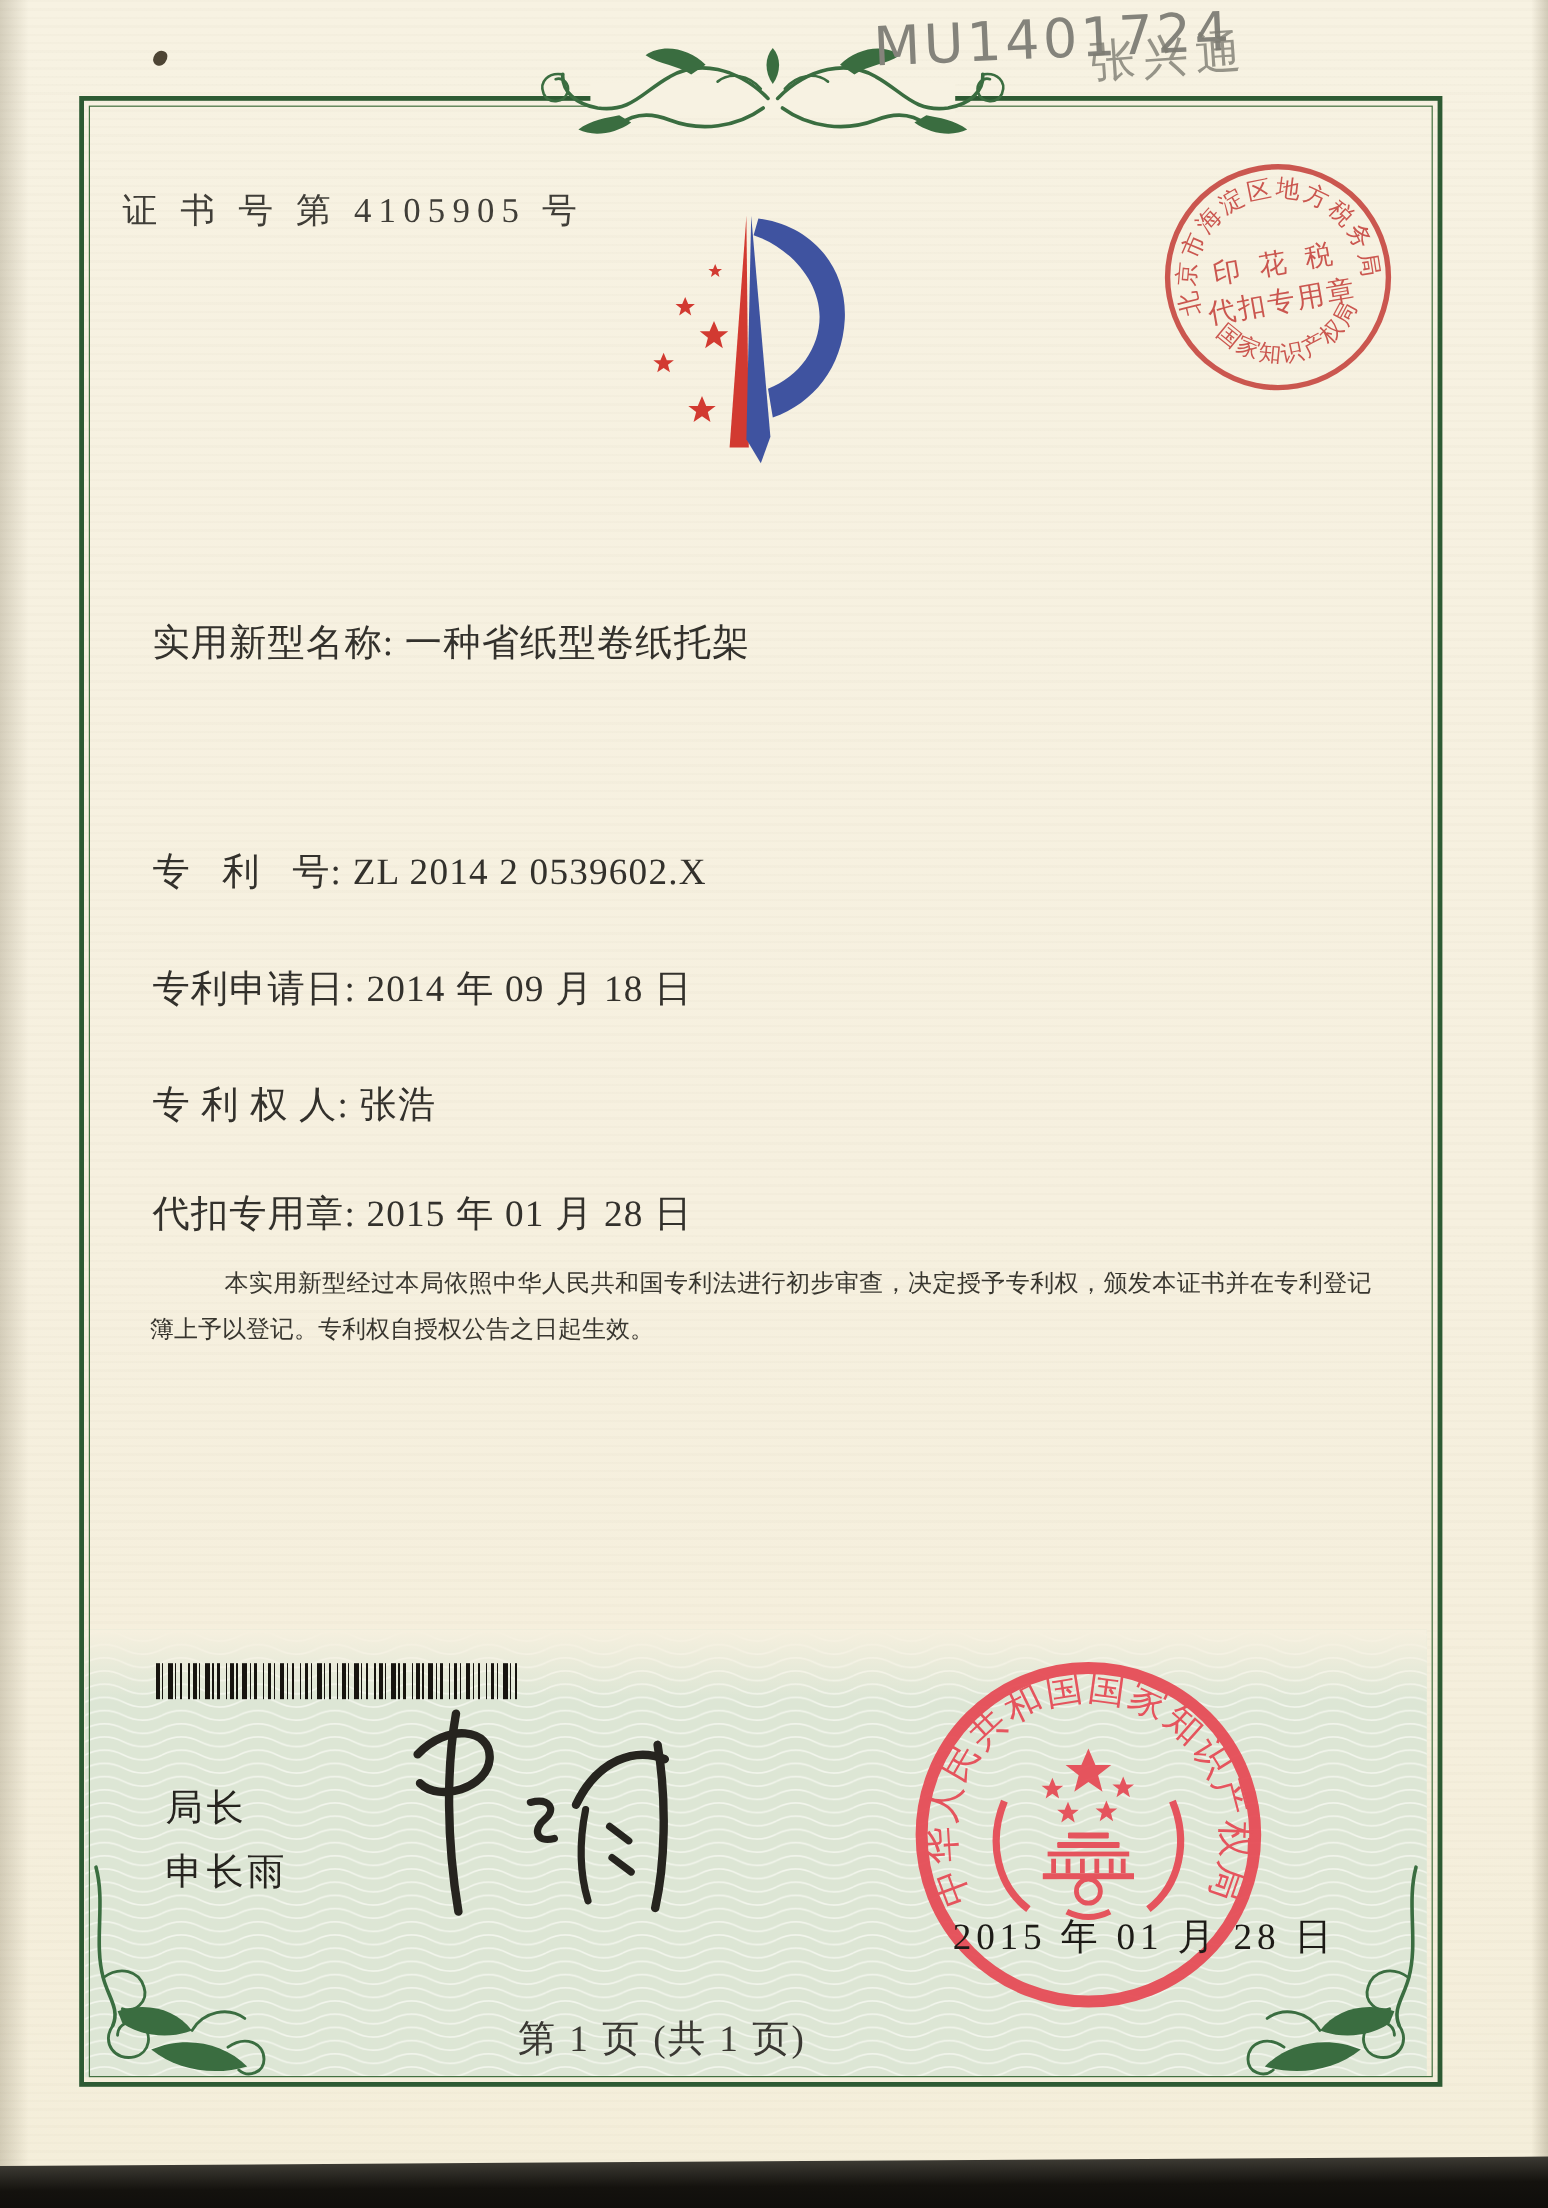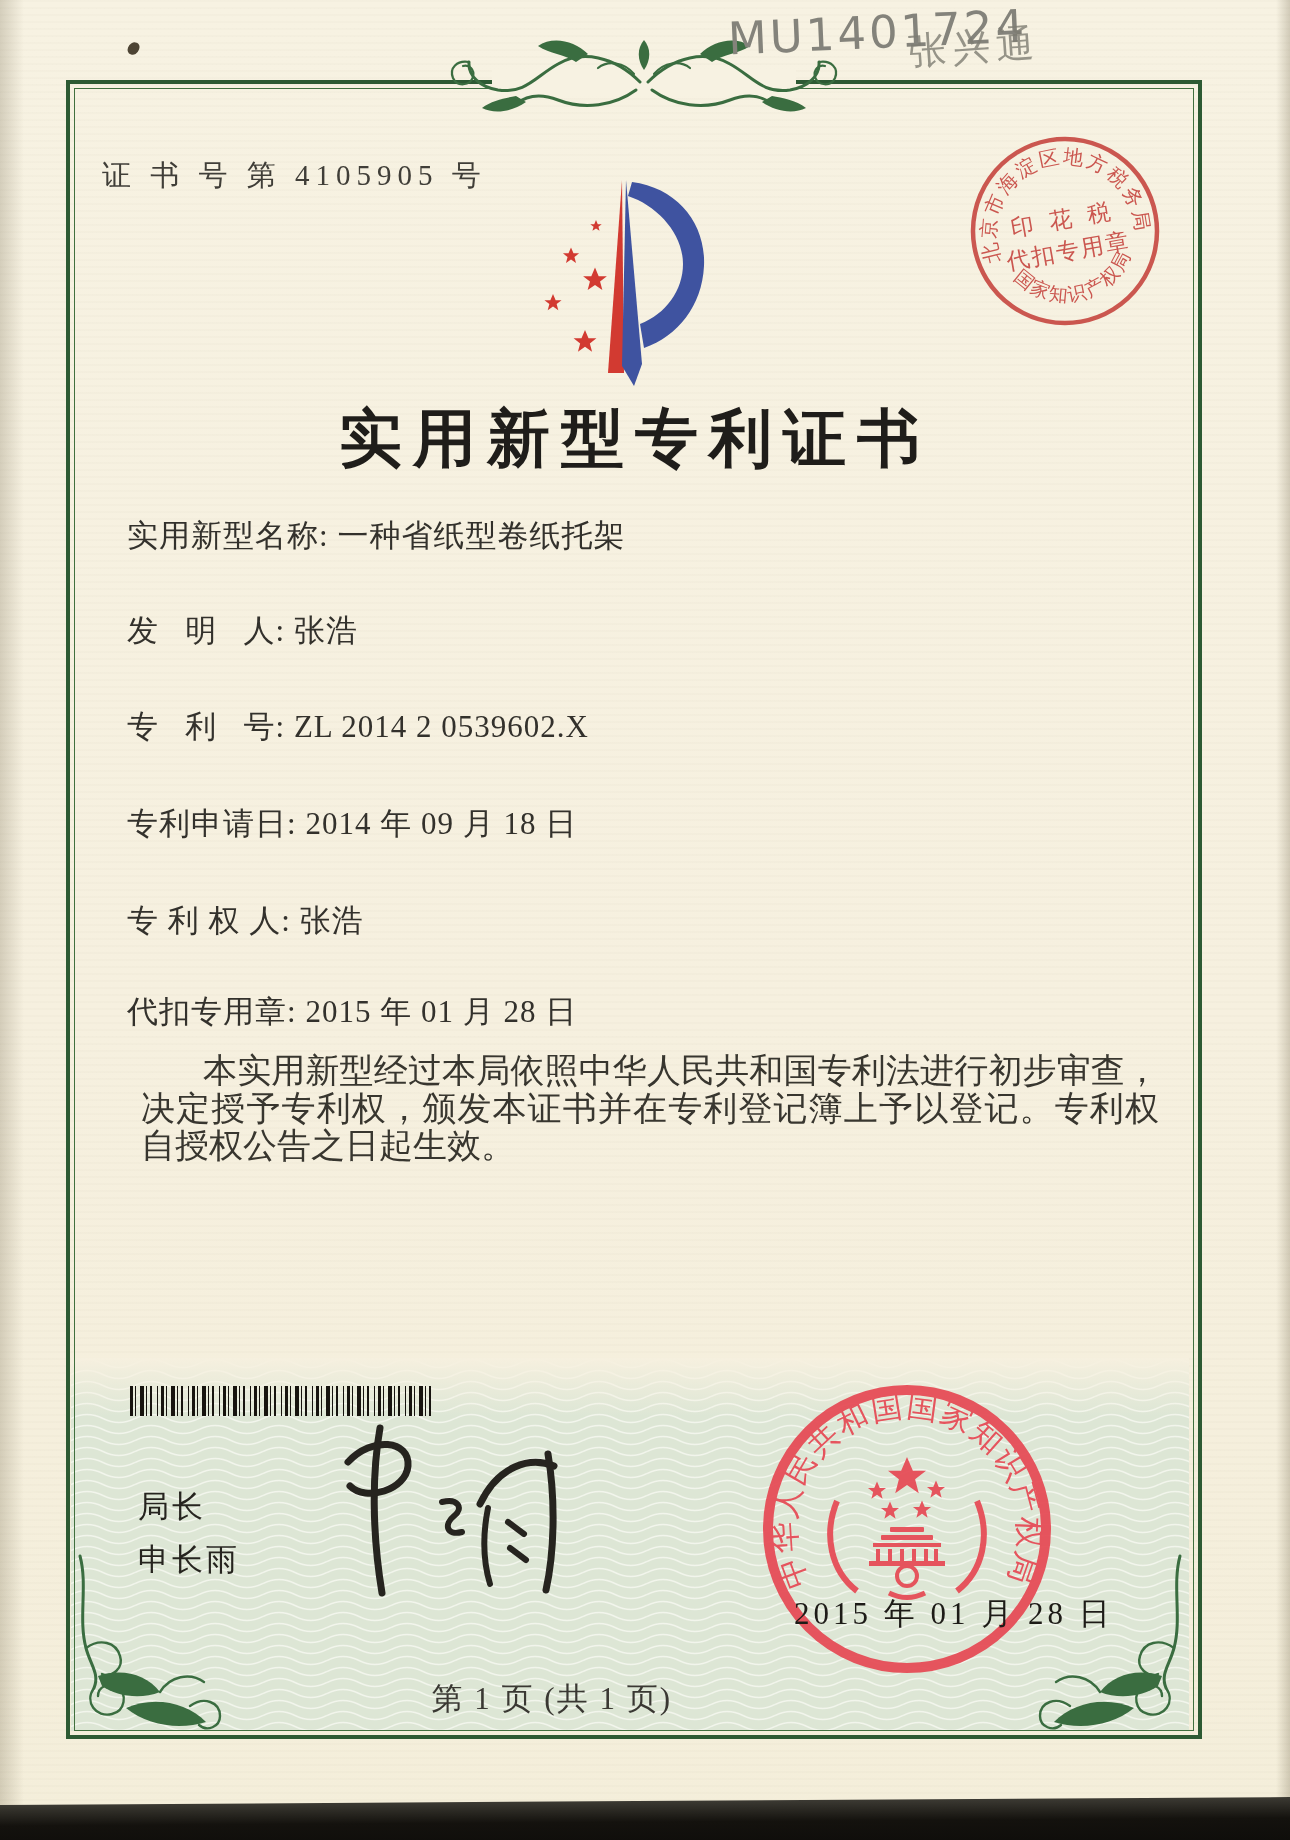--- a/index.html
+++ b/index.html
@@ -20,22 +20,22 @@
     font-size:45px;color:#84837b;letter-spacing:3px;transform:rotate(-2.5deg);font-weight:400;}
   .hand-name{position:absolute;left:908px;top:22px;font-family:"DejaVu Sans",sans-serif;
     font-size:38px;color:rgba(125,124,114,.8);letter-spacing:6px;transform:rotate(-4deg);}
   .cert-no{position:absolute;left:102px;top:156px;font-size:29px;letter-spacing:6px;color:#403e38;}
   .title{position:absolute;left:0;top:396px;width:1270px;text-align:center;
     font-size:63px;font-weight:700;letter-spacing:11px;color:#1f1d1a;}
   
   .field{position:absolute;left:127px;font-size:31px;color:#33312c;white-space:pre;letter-spacing:1px;}
   .f0{top:515px}.f1{top:610px}.f2{top:706px}.f3{top:803px}.f4{top:900px}.f5{top:991px}
   
-  .paras{position:absolute;left:125px;top:1052px;width:1018px;font-size:34px;line-height:37.5px;
-    color:#38362f;text-align:justify;margin-left:16px;}
+  .paras{position:absolute;left:125px;top:1052px;width:1018px;font-size:20px;line-height:37.5px;
+    color:#38362f;text-align:justify;}
   .paras p{margin:0;text-indent:62px;}
   
   .barcode{position:absolute;left:130px;top:1386px;width:303px;height:30px;
     background:repeating-linear-gradient(90deg,
       #17140f 0 3px,transparent 3px 5px,#17140f 5px 6px,transparent 6px 10px,
       #17140f 10px 14px,transparent 14px 16px,#17140f 16px 17px,transparent 17px 20px,
       #17140f 20px 22px,transparent 22px 27px,#17140f 27px 28px,transparent 28px 31px);}
   
   .sig-title{position:absolute;left:138px;top:1486px;font-family:"Liberation Sans","DejaVu Sans",sans-serif;
     font-size:31px;color:#26241f;letter-spacing:3px;}
@@ -153,24 +153,22 @@
         <textPath href="#txTop" startOffset="8">北京市海淀区地方税务局</textPath>
       </text>
       <text x="0" y="-4" text-anchor="middle" font-size="23" letter-spacing="5">印 花 税</text>
       <text x="0" y="28" text-anchor="middle" font-size="23" letter-spacing="2">代扣专用章</text>
       <text font-size="19" letter-spacing="1.5">
         <textPath href="#txBot" startOffset="2">国家知识产权局</textPath>
       </text>
     </g>
   </svg>
 
-  <div class="title">实用新型专利证书</div>
 
   <div class="field f0"><span>实用新型名称:</span> <span>一种省纸型卷纸托架</span></div>
-  <div class="field f1"><span>发   明   人:</span> <span>张浩</span></div>
   <div class="field f2"><span>专   利   号:</span> <span>ZL 2014 2 0539602.X</span></div>
   <div class="field f3"><span>专利申请日:</span> <span>2014 年 09 月 18 日</span></div>
   <div class="field f4"><span>专 利 权 人:</span> <span>张浩</span></div>
   <div class="field f5"><span>代扣专用章:</span> <span>2015 年 01 月 28 日</span></div>
 
   <div class="paras">
     <p>本实用新型经过本局依照中华人民共和国专利法进行初步审查，决定授予专利权，颁发本证书并在专利登记簿上予以登记。专利权自授权公告之日起生效。</p>
   </div>
 
   <div class="barcode"></div>

